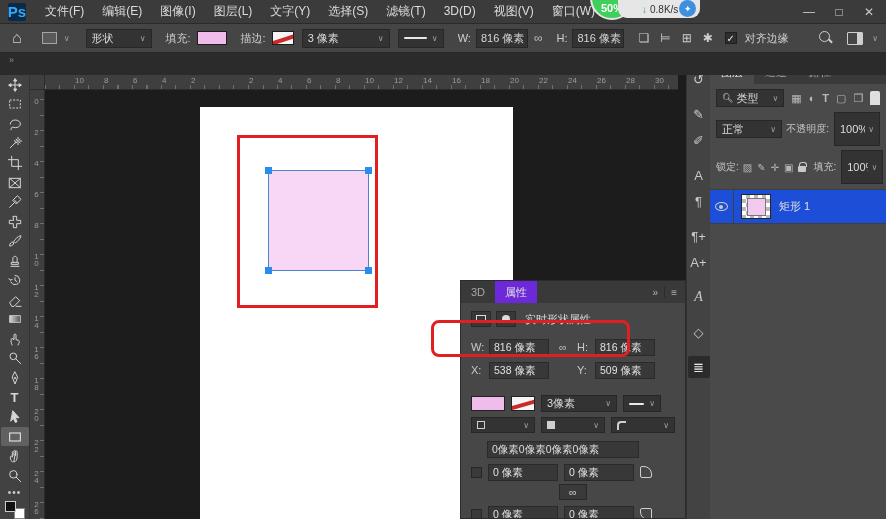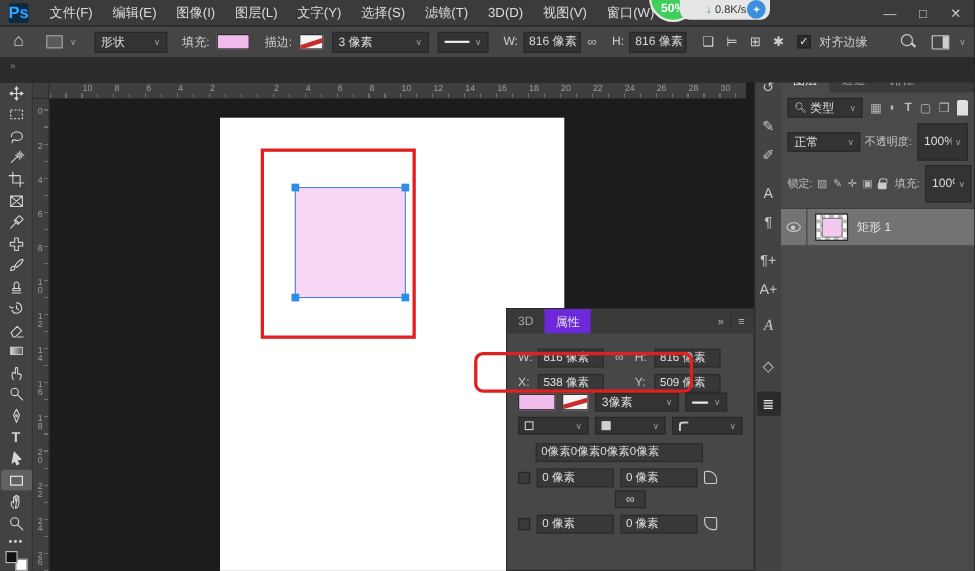--- a/index.html
+++ b/index.html
@@ -112,21 +112,21 @@
   .chip { width:20px; height:16px; background:#383838; border:1px solid #2a2a2a; display:flex; align-items:center; justify-content:center; }
   .chip .rect-glyph { width:10px; height:8px; border:1.5px solid #dcdcdc; }
   .chip .circle-glyph { width:8px; height:8px; border-radius:50%; background:#dcdcdc; }
   .ptitle { margin-left:4px; font-size:11px; color:#d8d8d8; }
   .prow { display:flex; align-items:center; margin-top:5px; height:18px; }
   .plabel { width:18px; font-size:11px; color:#c9c9c9; }
   .pfield { width:60px; height:17px; background:#383838; border:1px solid #2a2a2a; font-size:10.5px;
     line-height:15px; padding:0 4px; color:#e0e0e0; white-space:nowrap; overflow:hidden; }
   .plink { width:28px; text-align:center; color:#bdbdbd; font-size:11px; }
   .pgap { width:28px; }
-  .fill-row { display:flex; align-items:center; margin-top:0; gap:6px; height:17px; }
+  .fill-row { display:flex; align-items:center; margin-top:16px; gap:6px; height:17px; }
   .p-fill-swatch { width:34px; height:15px; background:#f0bceb; border:1px solid #222; }
   .p-stroke-swatch { width:24px; height:15px; background:#f5f5f5; border:1px solid #222; position:relative; overflow:hidden; }
   .p-stroke-swatch .diag { position:absolute; left:-4px; top:5px; width:36px; height:4px; background:#c92a2a; transform:rotate(-16deg); }
   .p-sw-select { width:76px; height:17px; }
   .p-style-select { width:38px; height:17px; }
   .opts-row { display:flex; gap:6px; margin-top:5px; }
   .opt-select { width:64px; height:16px; }
   .mini-sq { width:8px; height:8px; border:1.5px solid #cfcfcf; }
   .mini-sq.filled { background:#cfcfcf; }
   .mini-corner { width:9px; height:9px; border-top:2px solid #cfcfcf; border-left:2px solid #cfcfcf; border-top-left-radius:4px; }
@@ -162,21 +162,21 @@
   .blend-row { display:flex; align-items:center; padding:1px 6px 3px 6px; gap:4px; }
   .blend-select { width:74px; height:18px; }
   .rp-label { font-size:10px; color:#c5c5c5; white-space:nowrap; }
   .pct-select { width:46px; height:34px; margin-left:1px; }
   .lock-row { display:flex; align-items:center; padding:1px 6px 5px 6px; gap:4px; border-bottom:1px solid #3d3d3d; }
   .l-icon { color:#b5b5b5; font-size:10px; }
   .mini-lock { position:relative; width:8px; height:6px; background:#c9c9c9; border-radius:1px; margin-top:4px; }
   .mini-lock::before { content:''; position:absolute; top:-4px; left:1px; width:6px; height:4px;
     border:1.2px solid #c9c9c9; border-bottom:none; border-radius:3px 3px 0 0; }
   .layer-row { display:flex; align-items:center; height:34px; border-bottom:1px solid #3f3f3f; }
-  .layer-row.selected { background:#737373; }
+  .layer-row.selected { background:#1d4ed8; }
   .eye-col { width:24px; display:flex; align-items:center; justify-content:center; align-self:stretch; border-right:1px solid #3f3f3f; }
   .eye { position:relative; width:13px; height:9px; border:1.5px solid #c9c9c9; border-radius:50%; }
   .eye::after { content:''; position:absolute; left:3px; top:1.5px; width:4px; height:4px; background:#c9c9c9; border-radius:50%; }
   .layer-thumb { width:30px; height:25px; margin-left:7px; border:1px solid #262626; background:#fff; position:relative; }
   .layer-thumb.checker { background:repeating-conic-gradient(#b9b9b9 0 25%, #ffffff 0 50%) 0 0/8px 8px; }
   .thumb-shape { position:absolute; left:6px; top:4px; width:17px; height:16px; background:#f3c9ef; outline:1px solid #777; }
   .layer-name { margin-left:8px; font-size:11px; color:#e0e0e0; }
   .layer-lock { margin-left:auto; margin-right:9px; }
 </style>
 </head>
@@ -434,20 +434,29 @@
     <div class="props-header">
       <div class="p-tab">3D</div>
       <div class="p-tab active">属性</div>
       <div class="ph-right">
         <span>»</span>
         <span class="ph-divider"></span>
         <span>≡</span>
       </div>
     </div>
     <div class="props-body">
+      <div class="ptitle-row">
+        <span class="chip">
+            <span class="rect-glyph"></span>
+          </span>
+        <span class="chip">
+            <span class="circle-glyph"></span>
+          </span>
+        <span class="ptitle">实时形状属性</span>
+      </div>
       <div class="prow" style="margin-top:8px;">
         <span class="plabel">W:</span>
         <span class="pfield">816 像素</span>
         <span class="plink">∞</span>
         <span class="plabel">H:</span>
         <span class="pfield">816 像素</span>
       </div>
       <div class="prow">
         <span class="plabel">X:</span>
         <span class="pfield">538 像素</span>

